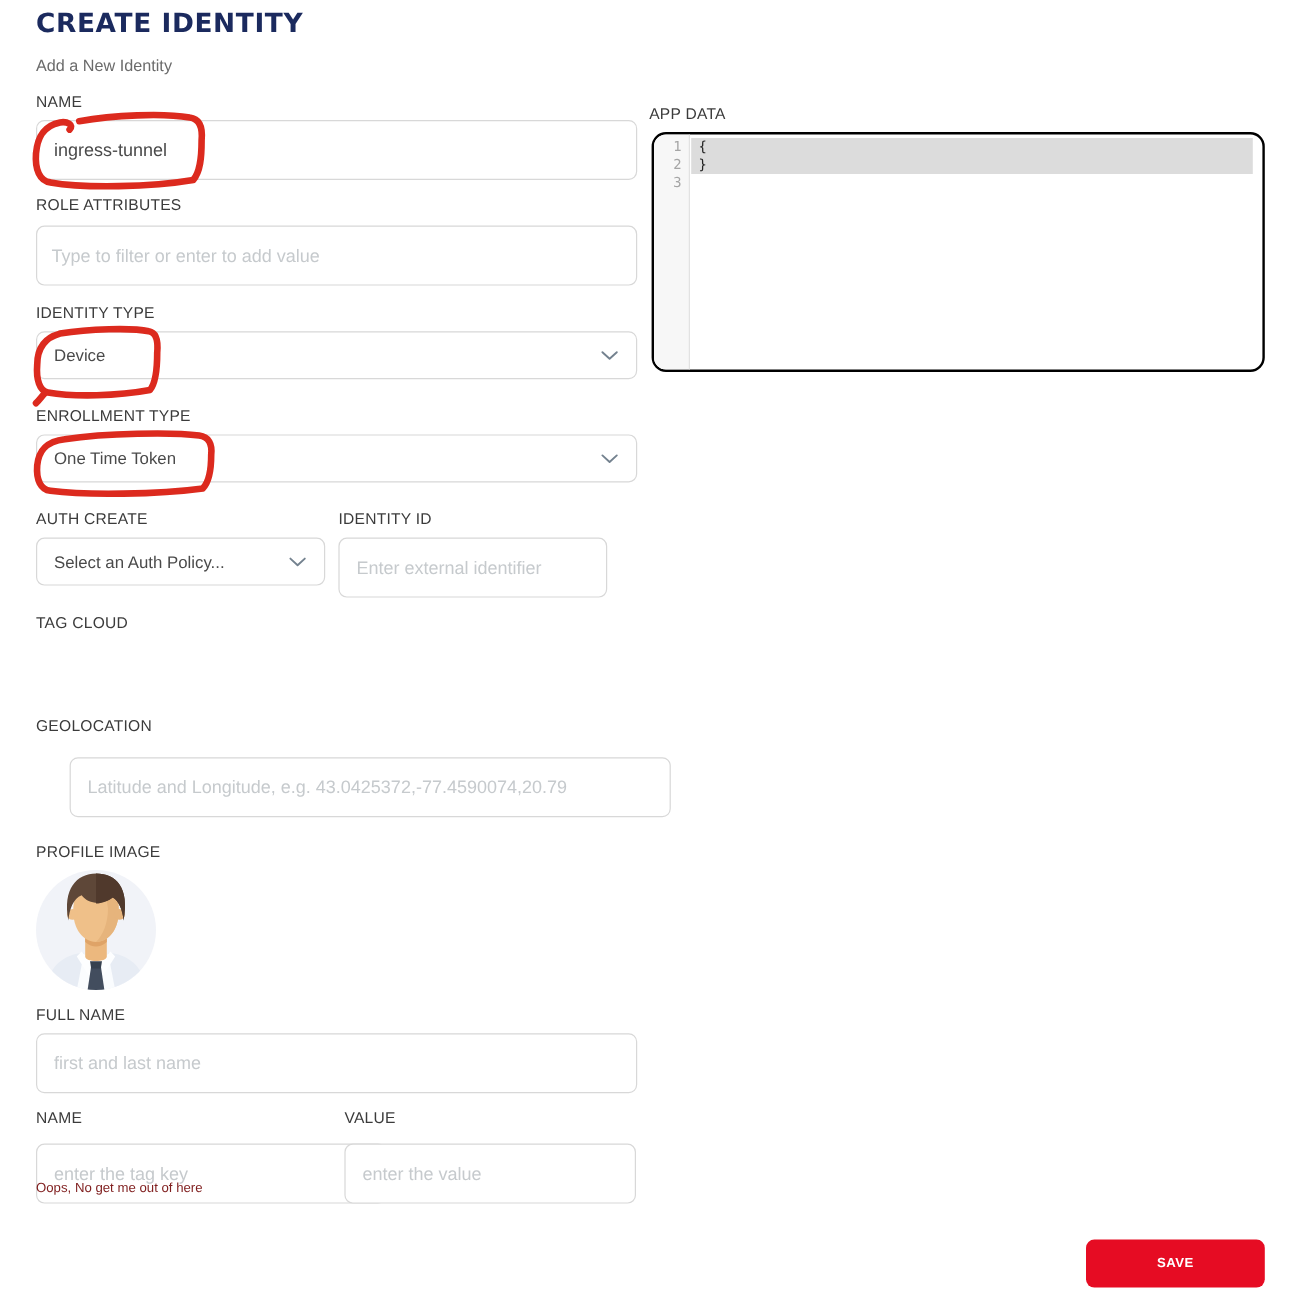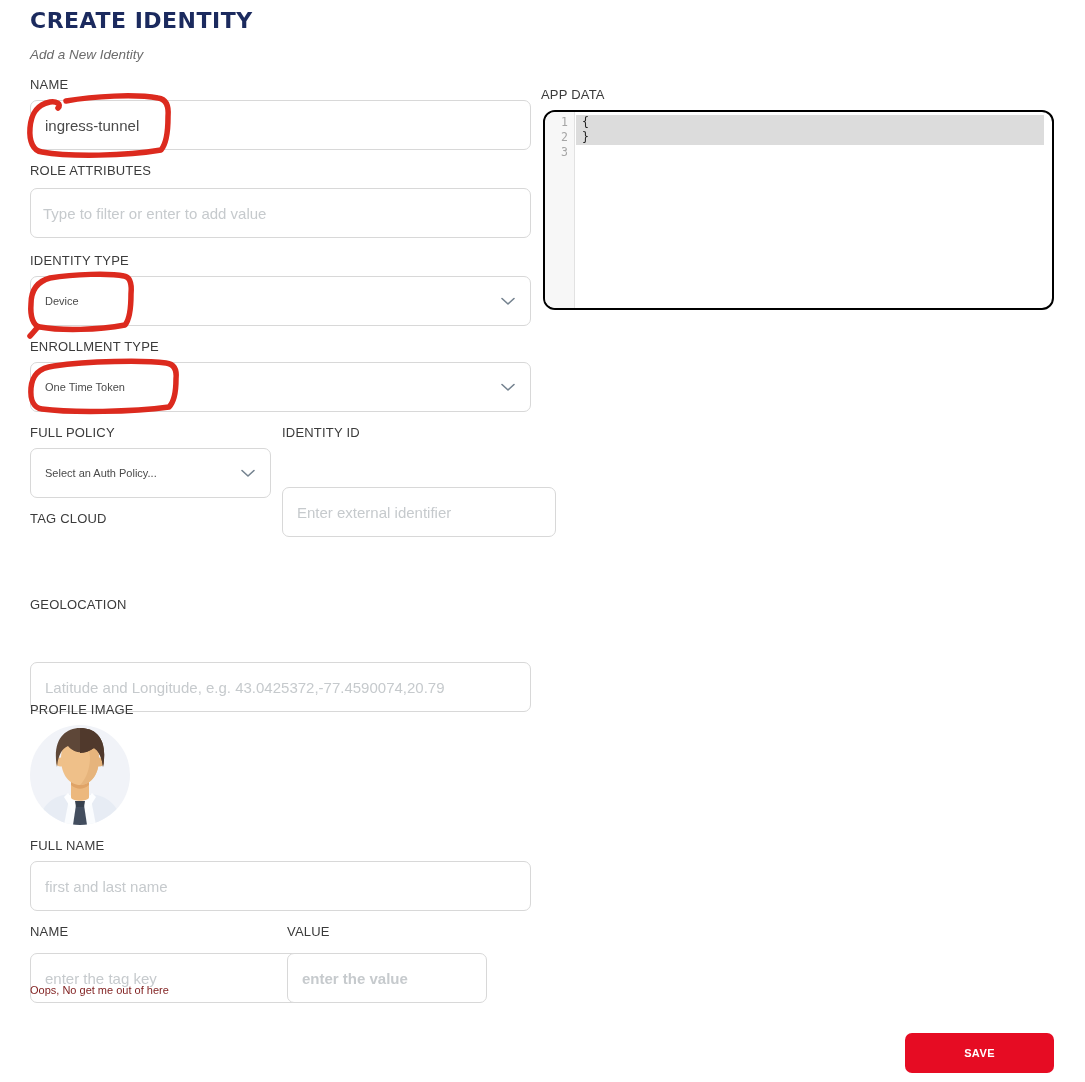--- a/index.html
+++ b/index.html
@@ -1,33 +1,33 @@
 <!DOCTYPE html>
 <html><head>
 <meta charset="utf-8">
 <style>
   html,body{margin:0;padding:0;background:#fff;}
   body{font-family:"Liberation Sans","DejaVu Sans",sans-serif;}
   .page{position:relative;width:1085px;height:1082px;background:#fff;overflow:hidden;}
 
   .page-title{position:absolute;left:30px;top:8px;font-size:22px;font-weight:800;
     color:#1b2a5e;letter-spacing:0.5px;font-family:"DejaVu Sans","Liberation Sans",sans-serif;}
-  .page-subtitle{position:absolute;left:30px;top:47px;font-size:13.5px;color:#6b6b6b;font-style:italic;}
+  .page-subtitle{position:absolute;left:30px;top:47px;font-size:13.5px;color:#6b6b6b;}
 
   .fld-label{position:absolute;left:30px;font-size:13px;color:#3b3b3b;letter-spacing:0.2px;}
 
   .tb{position:absolute;left:30px;width:501px;height:50px;box-sizing:border-box;
     border:1px solid #d8d8d8;border-radius:7px;background:#fff;outline:none;
     font-family:"Liberation Sans","DejaVu Sans",sans-serif;font-size:15px;color:#4a4a4a;
     padding:0 14px;}
   .tb::placeholder{color:#c6cacd;opacity:1;}
 
-  .sel{position:absolute;left:30px;width:501px;height:50px;box-sizing:border-box;
+  .sel{position:absolute;left:30px;width:501px;height:40px;box-sizing:border-box;
     border:1px solid #d8d8d8;border-radius:7px;background:#fff;display:flex;align-items:center;
-    font-size:11px;color:#4a4a4a;padding:0 14px;cursor:pointer;}
+    font-size:14px;color:#4a4a4a;padding:0 14px;cursor:pointer;}
   .sel .chev{position:absolute;right:13px;top:50%;transform:translateY(-50%);display:flex;}
 
   
   .appdata-label{position:absolute;left:541px;top:87px;font-size:13px;color:#3b3b3b;letter-spacing:0.2px;}
   .editor{position:absolute;left:543px;top:110px;width:511px;height:200px;box-sizing:border-box;
     border:2px solid #000;border-radius:12px;background:#fff;overflow:hidden;
     font-family:"DejaVu Sans Mono","Liberation Mono",monospace;font-size:11.5px;line-height:15px;}
   .ed-gutter{position:absolute;left:0;top:0;bottom:0;width:30px;background:#f7f7f7;
     border-right:1px solid #e2e2e2;box-sizing:border-box;padding-top:3px;}
   .ed-num{height:15px;text-align:right;padding-right:6px;color:#a5a5a5;}
@@ -75,36 +75,36 @@
   <div class="fld-label" style="top:339px">ENROLLMENT TYPE</div>
   <div class="sel" style="top:362px">
     <span>One Time Token</span>
     <span class="chev">
       <svg width="18" height="18" viewBox="0 0 18 18">
           <path d="M3 6.5 L9 12 L15 6.5" fill="none" stroke="#74828f" stroke-width="1.6" stroke-linecap="round" stroke-linejoin="round"></path>
         </svg>
     </span>
   </div>
 
-  <div class="fld-label" style="top:425px">FULL POLICY</div>
+  <div class="fld-label" style="top:425px">AUTH CREATE</div>
   <div class="fld-label" style="top:425px;left:282px">IDENTITY ID</div>
   <div class="sel" style="top:448px;width:241px">
     <span>Select an Auth Policy...</span>
     <span class="chev">
       <svg width="18" height="18" viewBox="0 0 18 18">
           <path d="M3 6.5 L9 12 L15 6.5" fill="none" stroke="#74828f" stroke-width="1.6" stroke-linecap="round" stroke-linejoin="round"></path>
         </svg>
     </span>
   </div>
-  <input class="tb" style="top: 448px; left: 282px; width: 274px; margin-top: 39px;" type="text" placeholder="Enter external identifier">
+  <input class="tb" style="top: 448px; left: 282px; width: 224px;" type="text" placeholder="Enter external identifier">
 
   <div class="fld-label" style="top:511px">TAG CLOUD</div>
 
   <div class="fld-label" style="top:597px">GEOLOCATION</div>
-  <input class="tb" style="top: 662px;" type="text" placeholder="Latitude and Longitude, e.g. 43.0425372,-77.4590074,20.79">
+  <input class="tb" style="top: 631px; margin-left: 28px;" type="text" placeholder="Latitude and Longitude, e.g. 43.0425372,-77.4590074,20.79">
 
   <div class="fld-label" style="top:702px">PROFILE IMAGE</div>
   <div class="avatar">
     <svg width="100" height="100" viewBox="0 0 100 100">
       <defs>
           <clipPath id="avclip">
             <circle cx="50" cy="50" r="50"></circle>
           </clipPath>
         </defs>
       <circle cx="50" cy="50" r="50" fill="#f1f3f8"></circle>
@@ -134,21 +134,21 @@
       </g>
     </svg>
   </div>
 
   <div class="fld-label" style="top:838px">FULL NAME</div>
   <input class="tb" style="top: 861px;" type="text" placeholder="first and last name">
 
   <div class="fld-label" style="top:924px">NAME</div>
   <div class="fld-label" style="top:924px;left:287px">VALUE</div>
   <input class="tb" style="top: 953px; width: 292px;" type="text" placeholder="enter the tag key">
-  <input class="tb" style="top: 953px; left: 287px; width: 200px; font-weight: bold;" type="text" placeholder="enter the value">
+  <input class="tb" style="top: 953px; left: 287px; width: 243px;" type="text" placeholder="enter the value">
 
   <div class="appdata-label">APP DATA</div>
   <div class="editor">
     <div class="ed-gutter">
       <div class="ed-num">1</div>
       <div class="ed-num">2</div>
       <div class="ed-num">3</div>
     </div>
     <div class="ed-content">
       <div class="ed-line hl">{</div>

